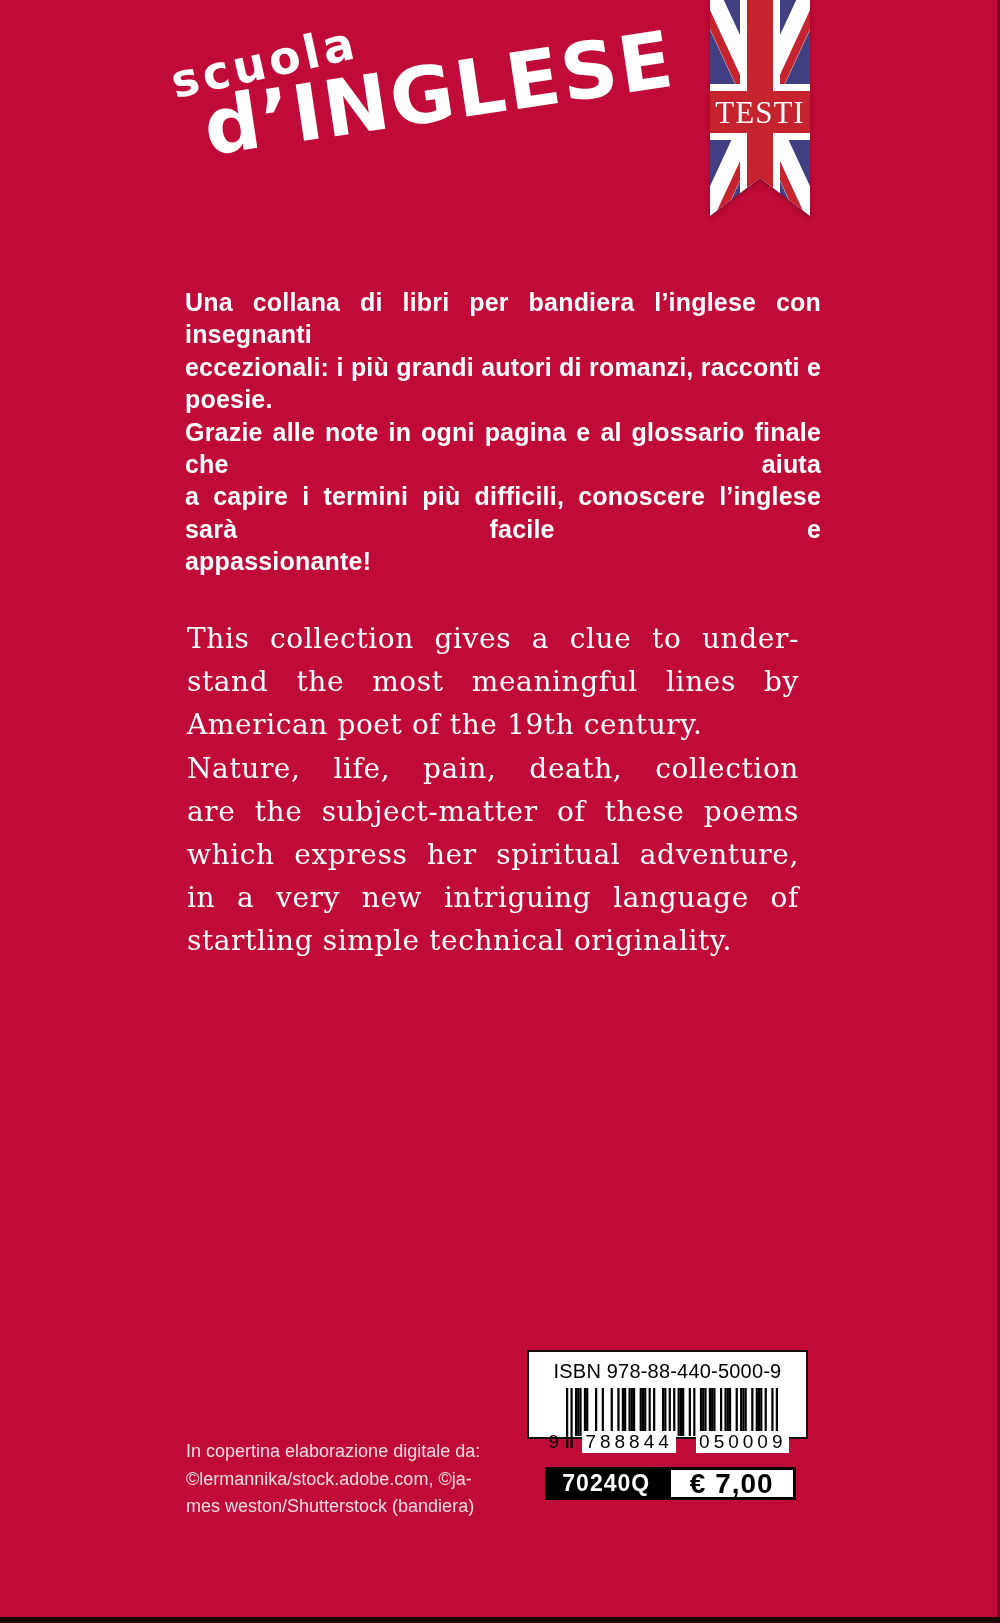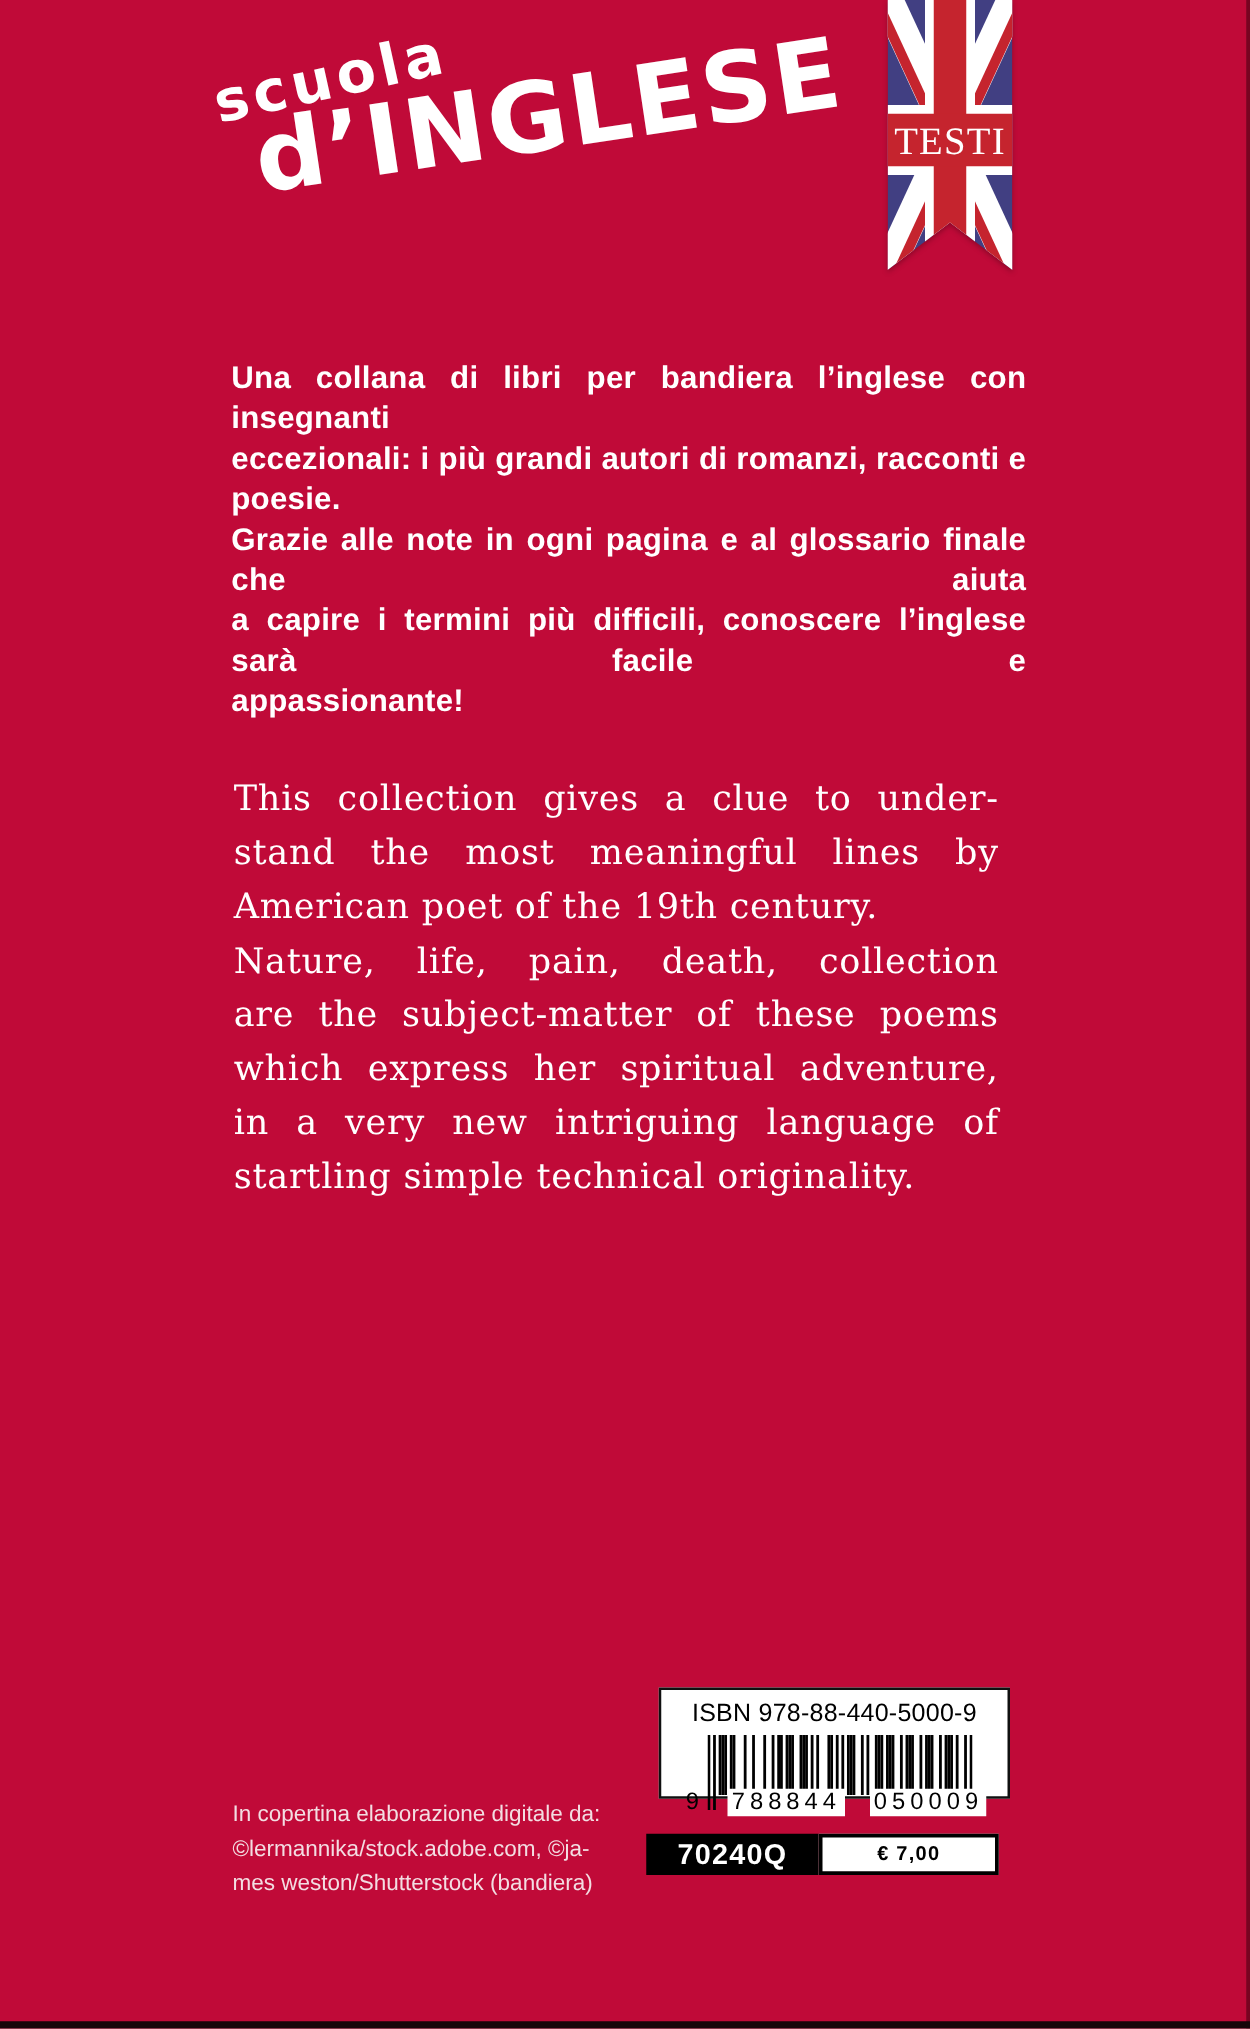--- a/index.html
+++ b/index.html
@@ -42,26 +42,26 @@
   .isbn-label{margin-top:8px;text-align:center;color:#000;
               font-size:20px;letter-spacing:0.2px;}
   .bc-area{width:248px;margin:5px auto 0;position:relative;}
   .bc-area svg{display:block;margin-left:22px;width:212px;height:60px;}
   .bc-digits{display:flex;justify-content:space-between;
              margin-top:-17px;position:relative;padding:0 2px;}
   .bc-digits span{background:#fff;padding:0 3px;color:#000;
                   font-size:19px;letter-spacing:4px;}
   .bc-digits span:first-child{letter-spacing:0;background:transparent;}
 
-  .price-row{position:absolute;left:517px;top:1467px;width:282px;height:33px;
+  .price-row{position:absolute;left:545px;top:1467px;width:251px;height:33px;
              display:flex;}
   .code-box{flex:1;background:#000;color:#fff;font-weight:bold;font-size:23px;
             display:flex;align-items:center;justify-content:center;
             letter-spacing:1px;}
-  .price-box{flex:1;background:#fff;color:#000;font-weight:bold;font-size:16px;
+  .price-box{flex:1;background:#fff;color:#000;font-weight:bold;font-size:28px;
              border:3px solid #000;box-sizing:border-box;
              display:flex;align-items:center;justify-content:center;
              letter-spacing:1px;}
 
   .bottom-edge{position:absolute;left:0;bottom:0;width:100%;height:6px;
                background:#160609;}
   .right-edge{position:absolute;right:0;top:0;width:3px;height:100%;
               background:rgba(60,0,15,.55);}
 </style>
 </head>

